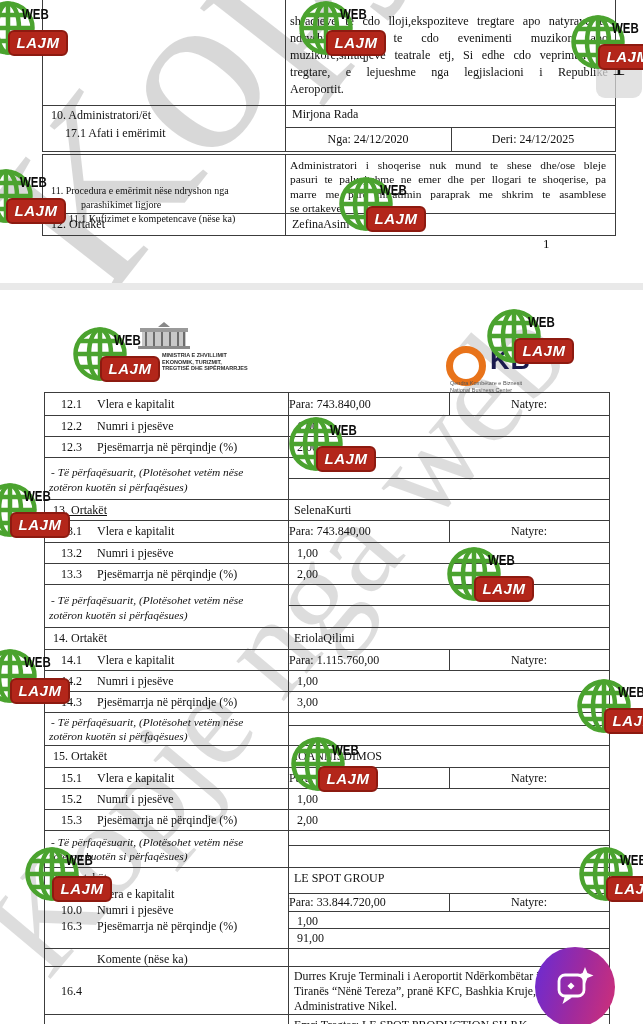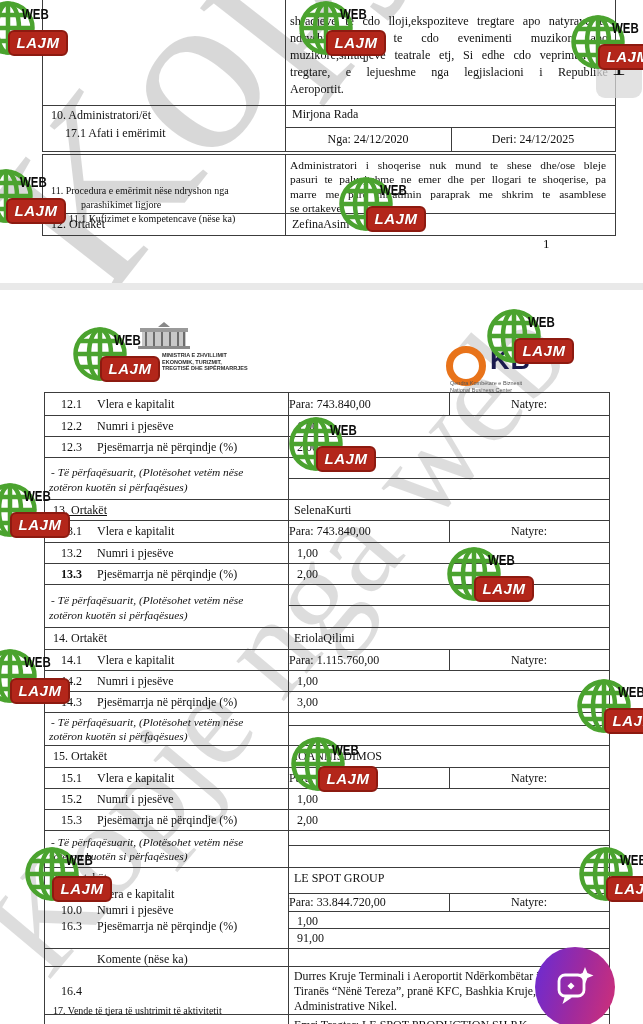--- a/index.html
+++ b/index.html
@@ -164,21 +164,21 @@
       <div class="vline" style="left:404px;top:127px;height:22px;"></div>
       <div class="cellt" style="left:16px;top:131px;">13.1</div>
       <div class="cellt" style="left:52px;top:131px;">Vlera e kapitalit</div>
       <div class="cellt rt" style="left:244px;top:131px;width:148px;">Para: 743.840,00</div>
       <div class="cellt ctr" style="left:404px;top:131px;width:160px;">Natyre:</div>
       <div class="hline" style="left:0;top:149px;width:564px;"></div>
       <div class="cellt" style="left:16px;top:153px;">13.2</div>
       <div class="cellt" style="left:52px;top:153px;">Numri i pjesëve</div>
       <div class="cellt" style="left:252px;top:153px;">1,00</div>
       <div class="hline" style="left:0;top:170px;width:564px;"></div>
-      <div class="cellt" style="left:16px;top:174px;font-weight:bold;">13.3</div>
+      <div class="cellt" style="left:16px;top:174px;">13.3</div>
       <div class="cellt" style="left:52px;top:174px;">Pjesëmarrja në përqindje (%)</div>
       <div class="cellt" style="left:252px;top:174px;">2,00</div>
       <div class="hline" style="left:0;top:191px;width:564px;"></div>
       <div class="hline" style="left:243px;top:212px;width:321px;"></div>
       <div class="cellt ital" style="left:6px;top:200px;">- Të përfaqësuarit, (Plotësohet vetëm nëse</div>
       <div class="cellt ital" style="left:4px;top:215px;">zotëron kuotën si përfaqësues)</div>
       <div class="hline" style="left:0;top:234px;width:564px;"></div>
 
       <div class="cellt" style="left:8px;top:238px;">14. Ortakët</div>
       <div class="cellt" style="left:249px;top:238px;">EriolaQilimi</div>
@@ -238,21 +238,20 @@
       <div class="cellt" style="left:252px;top:521px;">1,00</div>
       <div class="cellt" style="left:16px;top:526px;">16.3</div>
       <div class="cellt" style="left:52px;top:526px;">Pjesëmarrja në përqindje (%)</div>
       <div class="hline" style="left:243px;top:535px;width:321px;"></div>
       <div class="cellt" style="left:252px;top:538px;">91,00</div>
       <div class="hline" style="left:0;top:555px;width:564px;"></div>
       <div class="cellt" style="left:16px;top:559px;margin-top:32px;">16.4</div>
       <div class="cellt" style="left:52px;top:559px;">Komente (nëse ka)</div>
       <div class="hline" style="left:0;top:573px;width:564px;"></div>
 
-      <div class="cellt small" style="left:8px;top:586px;">17. Vende të tjera të ushtrimit të aktivitetit</div>
       <div class="cellt" style="left:249px;top:576px;font-size:11.8px;">Durres Kruje   Terminali i Aeroportit Ndërkombëtar i</div>
       <div class="cellt" style="left:249px;top:591px;font-size:11.8px;">Tiranës “Nënë Tereza”, pranë KFC, Bashkia Kruje, Njesia</div>
       <div class="cellt" style="left:249px;top:606px;font-size:11.8px;">Administrative Nikel.</div>
       <div class="hline" style="left:0;top:621px;width:564px;"></div>
 
       <div class="cellt" style="left:249px;top:625px;">Emri Tregtar: LE SPOT PRODUCTION  SH.P.K.</div>
 
     </div>
   </div>
 

